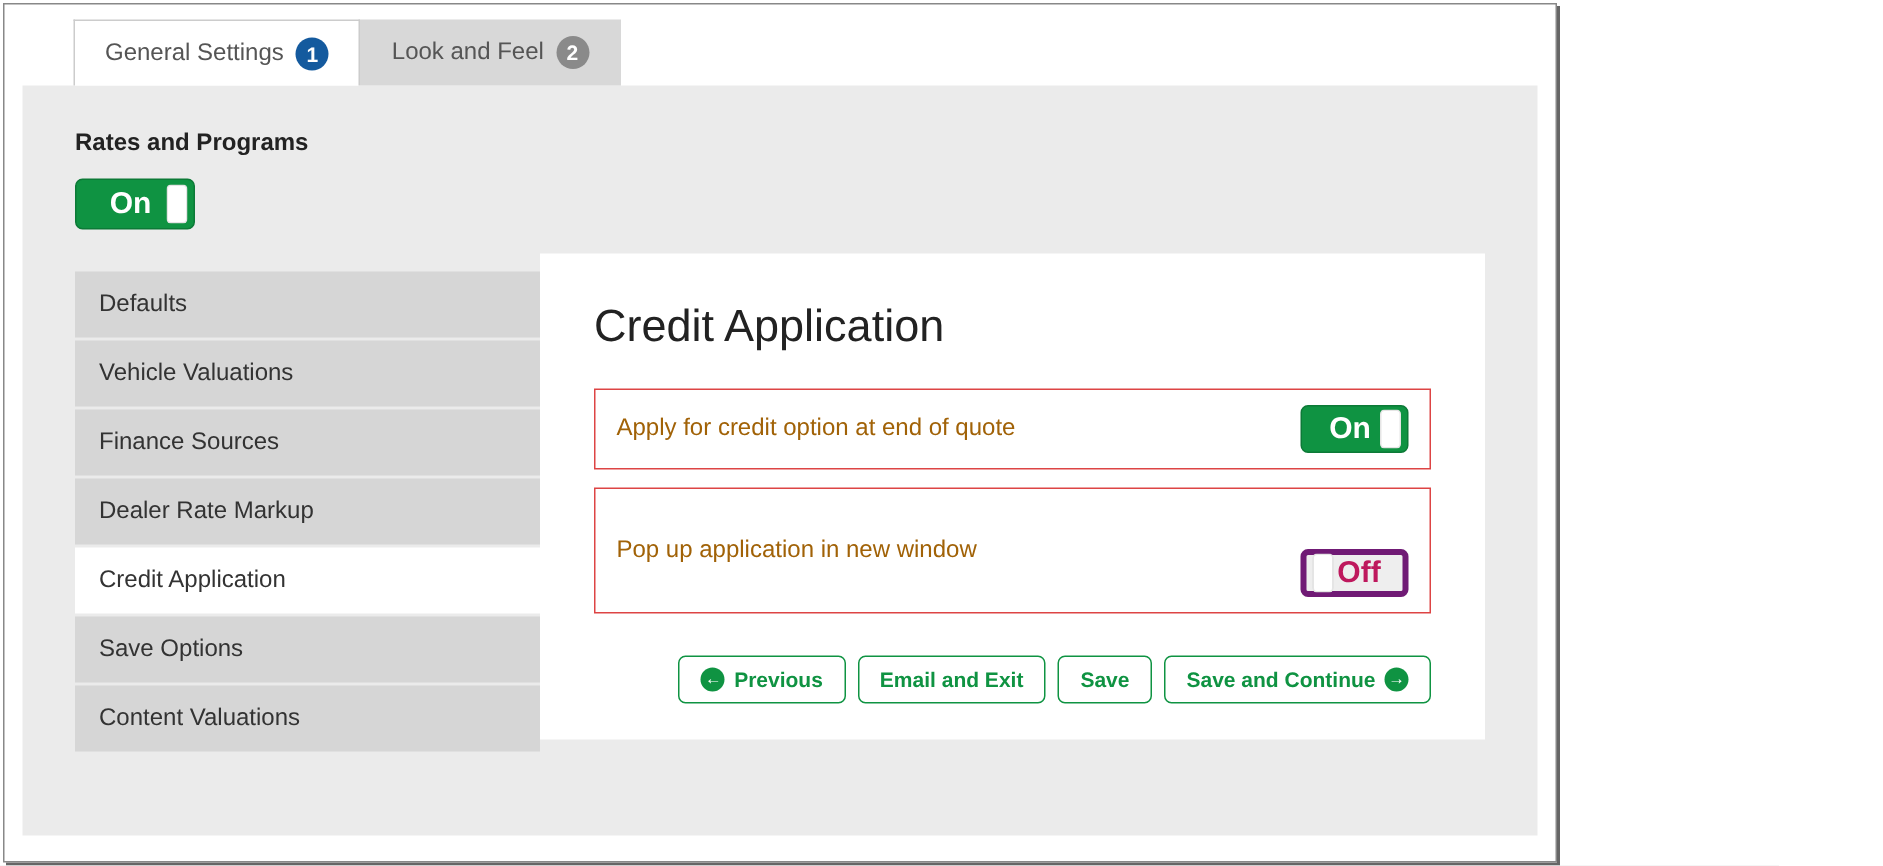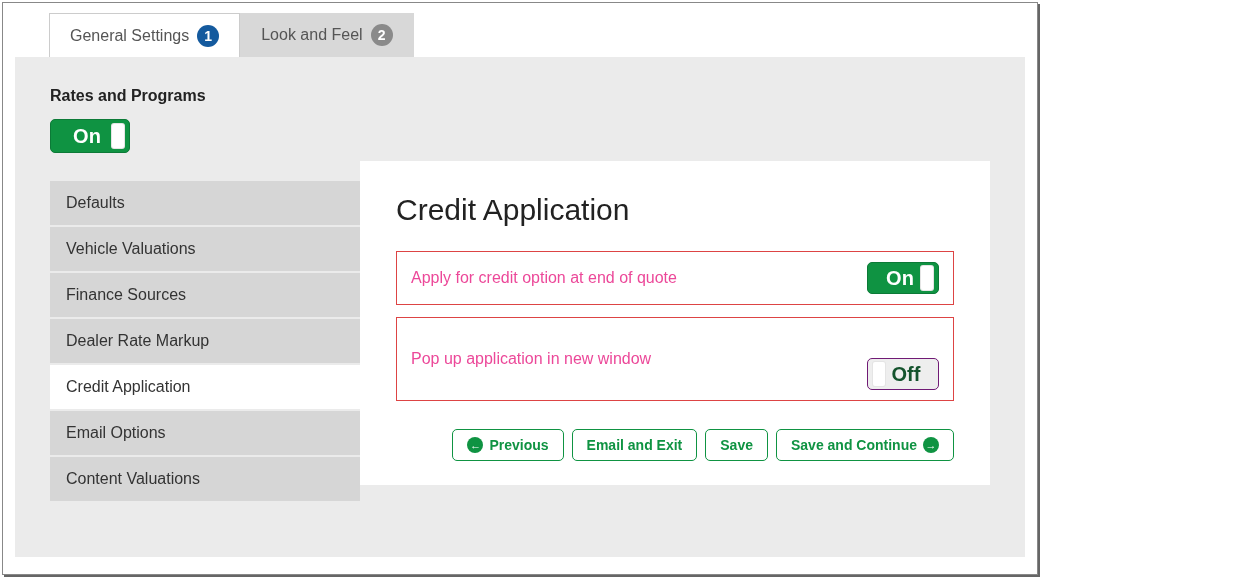--- a/index.html
+++ b/index.html
@@ -78,22 +78,22 @@
     border: 1px solid #0c7a37;
     color: #fff;
     padding: 0 4px 0 12px;
     width: 80px;
   }
   .toggle.on .knob {
     margin-left: auto;
   }
   .toggle.off {
     background: #eee;
-    border: 1px solid #701a75;
-    color: #14532d;
+    border: 4px solid #701a75;
+    color: #be185d;
     padding: 0 12px 0 4px;
     width: 80px;
     margin-top: 30px;
   }
   .toggle.off .knob {
     margin-right: auto;
   }
   .toggle .knob {
     width: 14px;
     height: 26px;
@@ -103,21 +103,21 @@
   }
   .toggle .label {
     flex: 1;
     text-align: center;
     font-size: 20px;
   }
 
   .columns {
     display: flex;
     margin-top: 28px;
-    align-items: flex-start;
+    align-items: center;
     gap: 0;
   }
   .sidebar {
     width: 310px;
     display: flex;
     flex-direction: column;
     gap: 2px;
   }
   .sidebar-item {
     background: #d6d6d6;
@@ -146,21 +146,21 @@
   .setting-row {
     border: 1px solid #d44;
     display: flex;
     align-items: center;
     justify-content: space-between;
     padding: 10px 14px;
     margin-bottom: 12px;
   }
   .setting-row .desc {
     font-size: 16px;
-    color: #ec4899;
+    color: #a16207;
   }
   .setting-row .toggle {
     width: 72px;
     height: 32px;
   }
 
   .btn-row {
     display: flex;
     justify-content: flex-end;
     gap: 8px;
@@ -229,21 +229,21 @@
         <div class="sidebar-item">
           <span>Finance Sources</span>
         </div>
         <div class="sidebar-item">
           <span>Dealer Rate Markup</span>
         </div>
         <div class="sidebar-item active">
           <span>Credit Application</span>
         </div>
         <div class="sidebar-item">
-          <span>Email Options</span>
+          <span>Save Options</span>
         </div>
         <div class="sidebar-item">
           <span>Content Valuations</span>
         </div>
       </div>
 
       <div class="panel">
         <div class="panel-title">Credit Application</div>
 
         <div class="setting-row">

